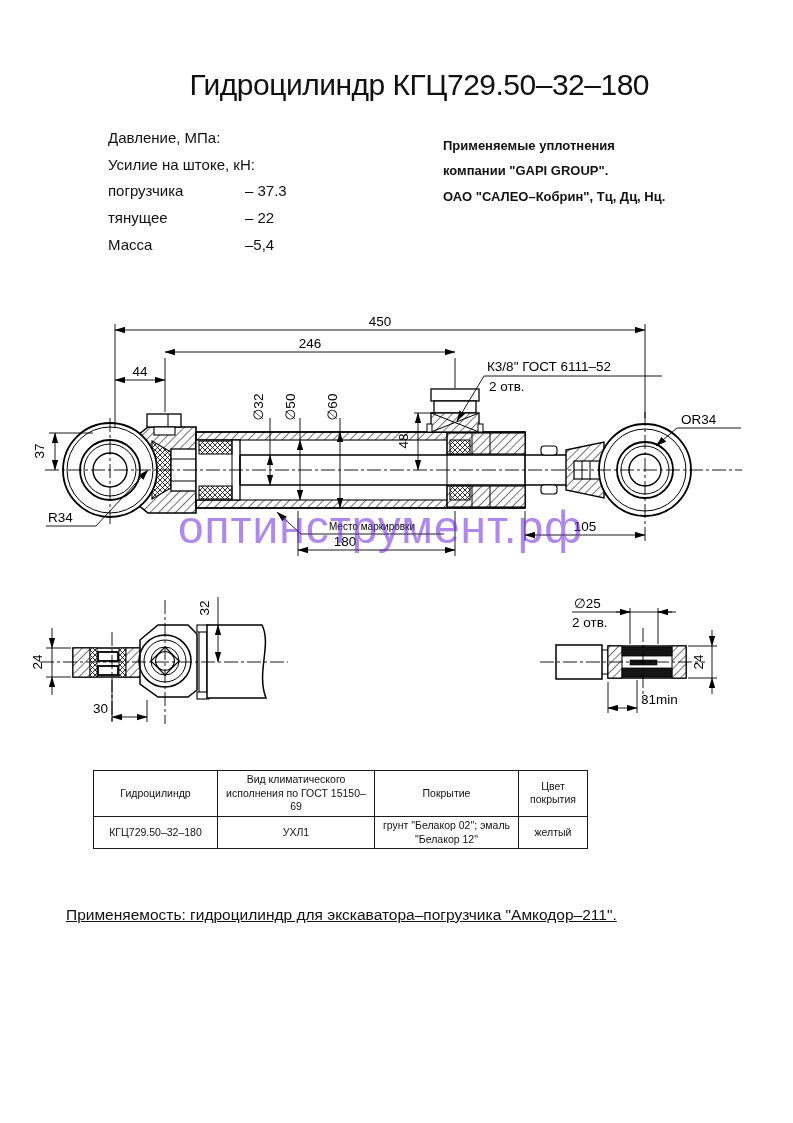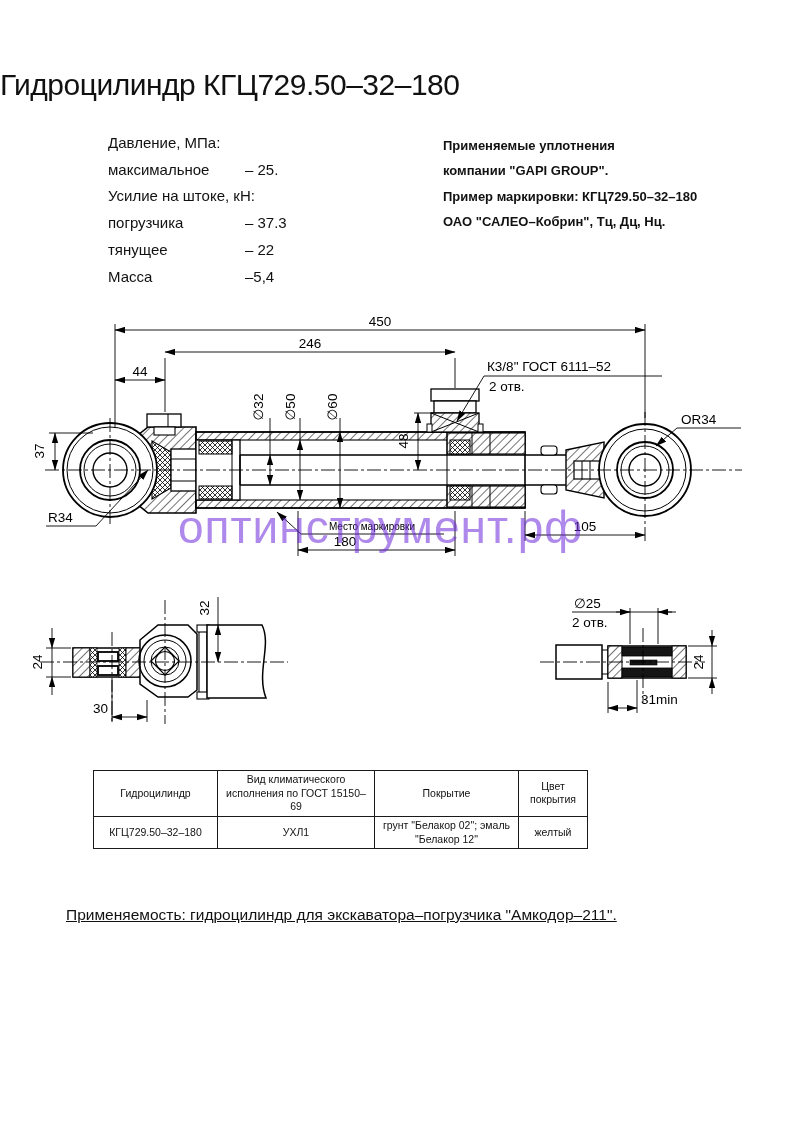--- a/index.html
+++ b/index.html
@@ -1,21 +1,21 @@
 <!DOCTYPE html>
 <html><head>
 <meta charset="utf-8">
 <style>
   html,body{margin:0;padding:0;background:#fff;}
   body{position:relative;width:793px;height:1123px;overflow:hidden;
        font-family:"Liberation Sans",sans-serif;color:#111;}
-  .title{position:absolute;left:0;top:68px;width:649px;text-align:left;
+  .title{position:absolute;left:0;top:68px;width:649px;text-align:right;
          font-size:30px;letter-spacing:-0.5px;white-space:nowrap;}
   .specs{position:absolute;left:108px;top:124px;font-size:15px;}
-  .spec-row{display:flex;height:26.8px;align-items:flex-end;white-space:nowrap;}
+  .spec-row{display:flex;height:26.8px;align-items:center;white-space:nowrap;}
   .spec-label{width:137px;}
   .seals{position:absolute;left:443px;top:133px;font-size:13px;line-height:25.4px;white-space:nowrap;font-weight:bold;}
   .drawing-svg{position:absolute;left:0;top:300px;width:793px;height:440px;}
   .watermark{position:absolute;left:178px;top:500px;font-size:46px;letter-spacing:1px;
              color:#6d28d9;opacity:0.55;white-space:nowrap;pointer-events:none;}
   .app-note{position:absolute;left:66px;top:906px;font-size:15.5px;white-space:nowrap;text-decoration:underline;}
   table.spec-table{position:absolute;left:93px;top:770px;width:494px;border-collapse:collapse;
         font-size:10.5px;line-height:1.3;table-layout:fixed;}
   table.spec-table th,table.spec-table td{border:1.6px solid #1a1a1a;text-align:center;
         font-weight:normal;padding:2px 4px;}
@@ -29,45 +29,40 @@
 <body>
 
 <div class="title">Гидроцилиндр КГЦ729.50–32–180</div>
 
 <div class="specs">
   <div class="spec-row">
       <span class="spec-label">Давление, МПа:</span>
       <span></span>
     </div>
   <div class="spec-row">
-      <span class="spec-label">максимальное</span>
-      <span>– 25.</span>
-    </div>
-  <div class="spec-row">
       <span class="spec-label">Усилие на штоке, кН:</span>
       <span></span>
     </div>
   <div class="spec-row">
       <span class="spec-label">погрузчика</span>
       <span>– 37.3</span>
     </div>
   <div class="spec-row">
       <span class="spec-label">тянущее</span>
       <span>– 22</span>
     </div>
   <div class="spec-row">
       <span class="spec-label">Масса</span>
       <span>–5,4</span>
     </div>
 </div>
 
 <div class="seals">
   <div>Применяемые уплотнения</div>
   <div>компании "GAPI GROUP".</div>
-  <div>Пример маркировки: КГЦ729.50–32–180</div>
   <div>ОАО "САЛЕО–Кобрин", Тц, Дц, Нц.</div>
 </div>
 
 <svg class="drawing-svg" viewBox="0 300 793 440" xmlns="http://www.w3.org/2000/svg">
   <defs>
     <pattern id="h" width="6" height="6" patternUnits="userSpaceOnUse" patternTransform="rotate(45)">
       <rect width="6" height="6" fill="#fff"></rect>
         <line x1="0" y1="0" x2="0" y2="6" stroke="#000" stroke-width="1.1"></line>
     </pattern>
     <pattern id="x" width="5" height="5" patternUnits="userSpaceOnUse">

